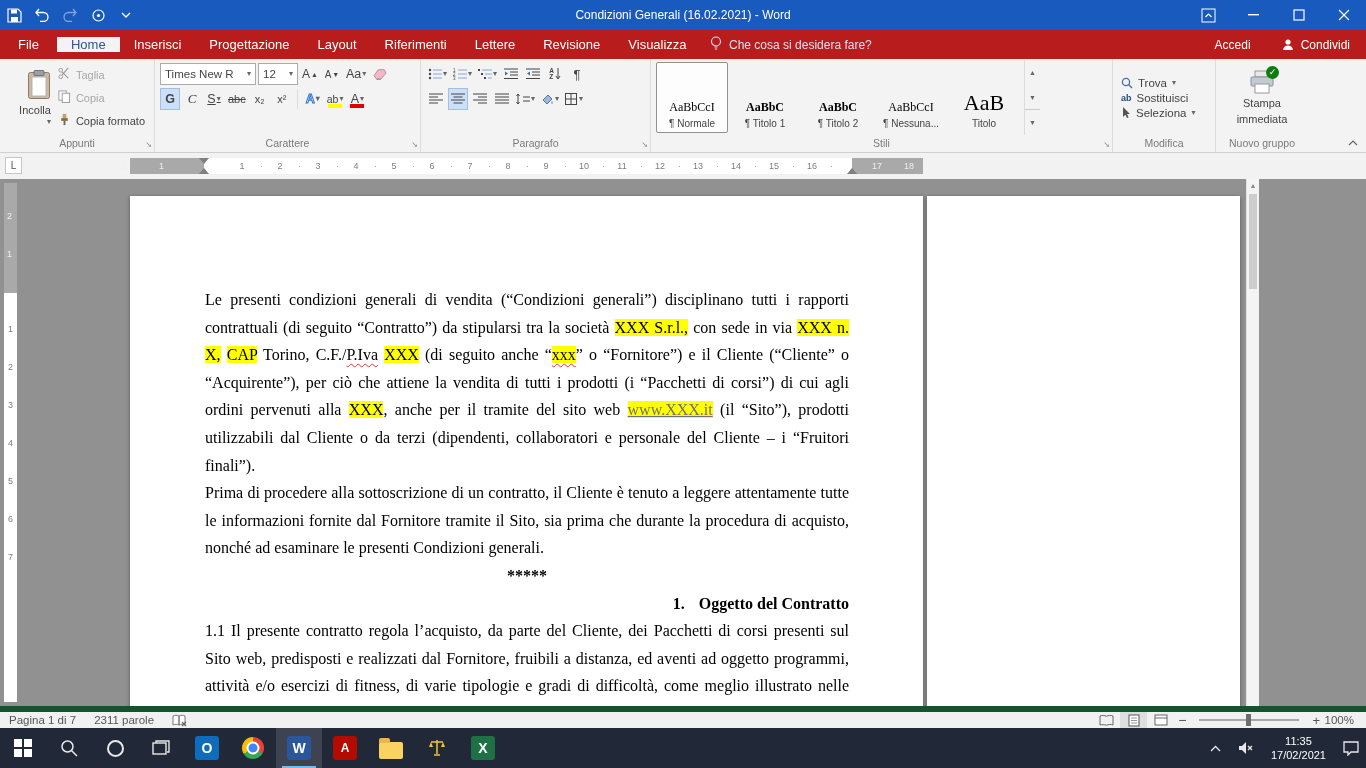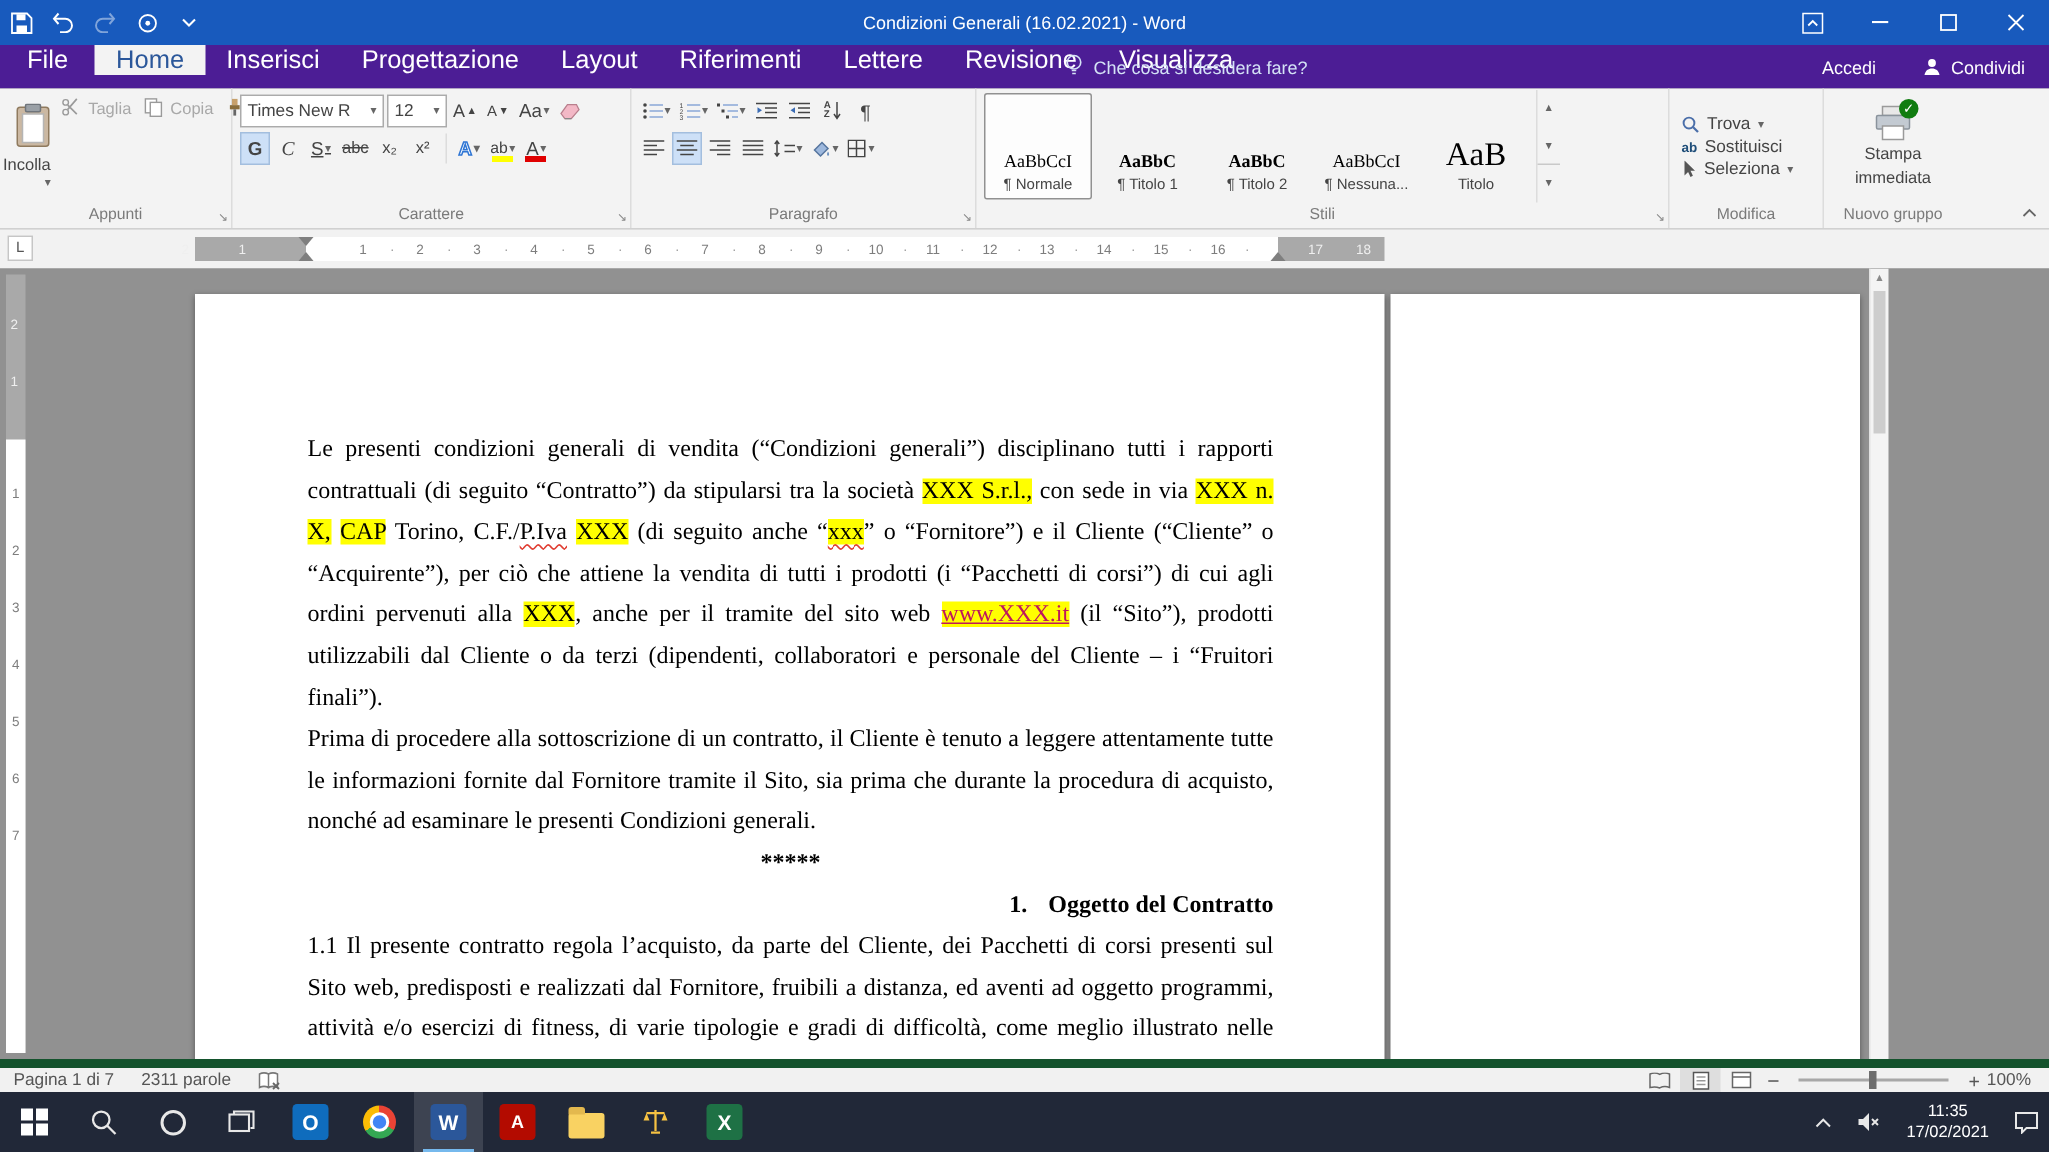--- a/index.html
+++ b/index.html
@@ -10,40 +10,40 @@
   
   .titlebar{height:30px;background:#185abd;color:#fff;display:flex;align-items:center;position:relative;flex:0 0 auto}
   .qat{display:flex;align-items:center;height:100%}
   .qbtn{width:28px;height:30px;display:flex;align-items:center;justify-content:center}
   .qbtn.dim{opacity:.45}
   .title-text{position:absolute;left:0;right:0;text-align:center;font-size:12px;pointer-events:none}
   .winctl{margin-left:auto;display:flex;height:100%;position:relative;z-index:2}
   .winbtn{width:45px;height:30px;display:flex;align-items:center;justify-content:center}
 
   
-  .tabrow{height:29px;background:#4c1d95;display:flex;align-items:flex-start;color:#fff;font-size:17px;flex:0 0 auto}
+  .tabrow{height:29px;background:#b91c1c;display:flex;align-items:center;color:#fff;font-size:13px;flex:0 0 auto}
   .tab{display:flex;align-items:center;padding:0 14px;white-space:nowrap}
   .tab.file{padding:0 18px}
   .tab.active{background:#f3f3f3;color:#2b579a}
   .tellme{display:flex;align-items:center;gap:7px;margin-left:20px;color:#d4e2f6}
   .acct{margin-left:auto;display:flex;align-items:center;gap:30px;padding-right:16px}
   .acct .who{display:flex;align-items:center;gap:6px}
 
   
   .ribbon{height:94px;background:#f3f3f3;display:flex;border-bottom:1px solid #d0d0d0;position:relative;font-size:11px;flex:0 0 auto}
   .rgroup{display:flex;flex-direction:column;border-right:1px solid #dcdcdc;padding:1px 2px 0;position:relative}
   .rg-body{flex:1;display:flex}
   .rg-label{height:17px;line-height:17px;text-align:center;color:#7a7a7a;font-size:10.5px}
   .launcher{position:absolute;right:2px;bottom:3px;font-size:8px;color:#8a8a8a;line-height:8px}
   .caret-d{font-size:8px;color:#666;line-height:8px}
   .dim-t{color:#a8a8a8}
 
   
   .paste{width:56px;display:flex;flex-direction:column;align-items:flex-end;justify-content:center;gap:2px}
-  .clip-col{display:flex;justify-content:center;gap:2px;padding:2px 4px}
+  .clip-col{display:flex;flex-direction:column;justify-content:center;gap:2px;padding:2px 4px}
   .small-cmd{display:flex;align-items:center;gap:5px;height:21px;padding:0 3px;white-space:nowrap}
 
   
   .rrow{display:flex;align-items:center;gap:2px;margin:3px 3px 0}
   .combo{background:#fff;border:1px solid #ababab;height:22px;display:flex;align-items:center;justify-content:space-between;padding:0 4px;font-size:11.5px;gap:5px}
   .fbtn{min-width:20px;height:22px;display:flex;align-items:center;justify-content:center;padding:0 2px;font-size:12.5px;position:relative;gap:1px}
   .fbtn.toggled{background:#cde0f7;border:1px solid #a3bede}
   .fbtn .bar{position:absolute;left:3px;right:3px;bottom:2px;height:4px}
   .g-bold{font-weight:bold}
   .c-italic{font-style:italic;font-family:"Liberation Serif",serif;font-size:13px}
@@ -100,21 +100,21 @@
   .vr-white{position:absolute;left:0;right:0;top:110px;bottom:0;background:#fff;display:flex;flex-direction:column;align-items:center;padding-top:30px;gap:26px;font-size:9px;line-height:12px;color:#7d7d7d}
   .vn{position:absolute;left:3px;font-size:9px;color:#efefef}
   .vn.v2{top:28px}.vn.v1{top:66px}
   .page{position:absolute;background:#fff;box-shadow:0 1px 4px rgba(0,0,0,.4)}
   .page1{left:130px;top:17px;width:793px;height:620px}
   .page2{left:927px;top:17px;width:313px;height:620px}
   .pagecontent{padding:90px 74px 0 75px;font-family:"Liberation Serif",serif;font-size:16px;color:#000;line-height:27.6px;text-align:justify}
   .doc-title{text-align:center;font-weight:bold;font-size:17.5px;line-height:29px}
   .caret{display:inline-block;width:1px;height:15px;background:#222;vertical-align:-2px;margin-right:1px}
   .hl{background:#ffff00}
-  .link{color:#be185d;text-decoration:underline}
+  .link{color:#737373;text-decoration:underline}
   .wavy{text-decoration:underline wavy #e03c31;text-decoration-thickness:1px;text-underline-offset:3px}
   .hl.wavy{background:#ffff00}
   .stars{text-align:center;font-weight:bold}
   .heading{font-weight:bold;text-align:right;padding-left:27px}
   .h-gap{display:inline-block;width:14px}
   .vscroll{position:absolute;left:1246px;top:0;bottom:0;width:13px;background:#f4f4f4;border-left:1px solid #e2e2e2}
   .sb-arrow{height:13px;display:flex;align-items:center;justify-content:center;font-size:7px;color:#8a8a8a}
   .sb-thumb{position:absolute;left:2px;right:2px;top:15px;height:95px;background:#cdcdcd}
 
   

